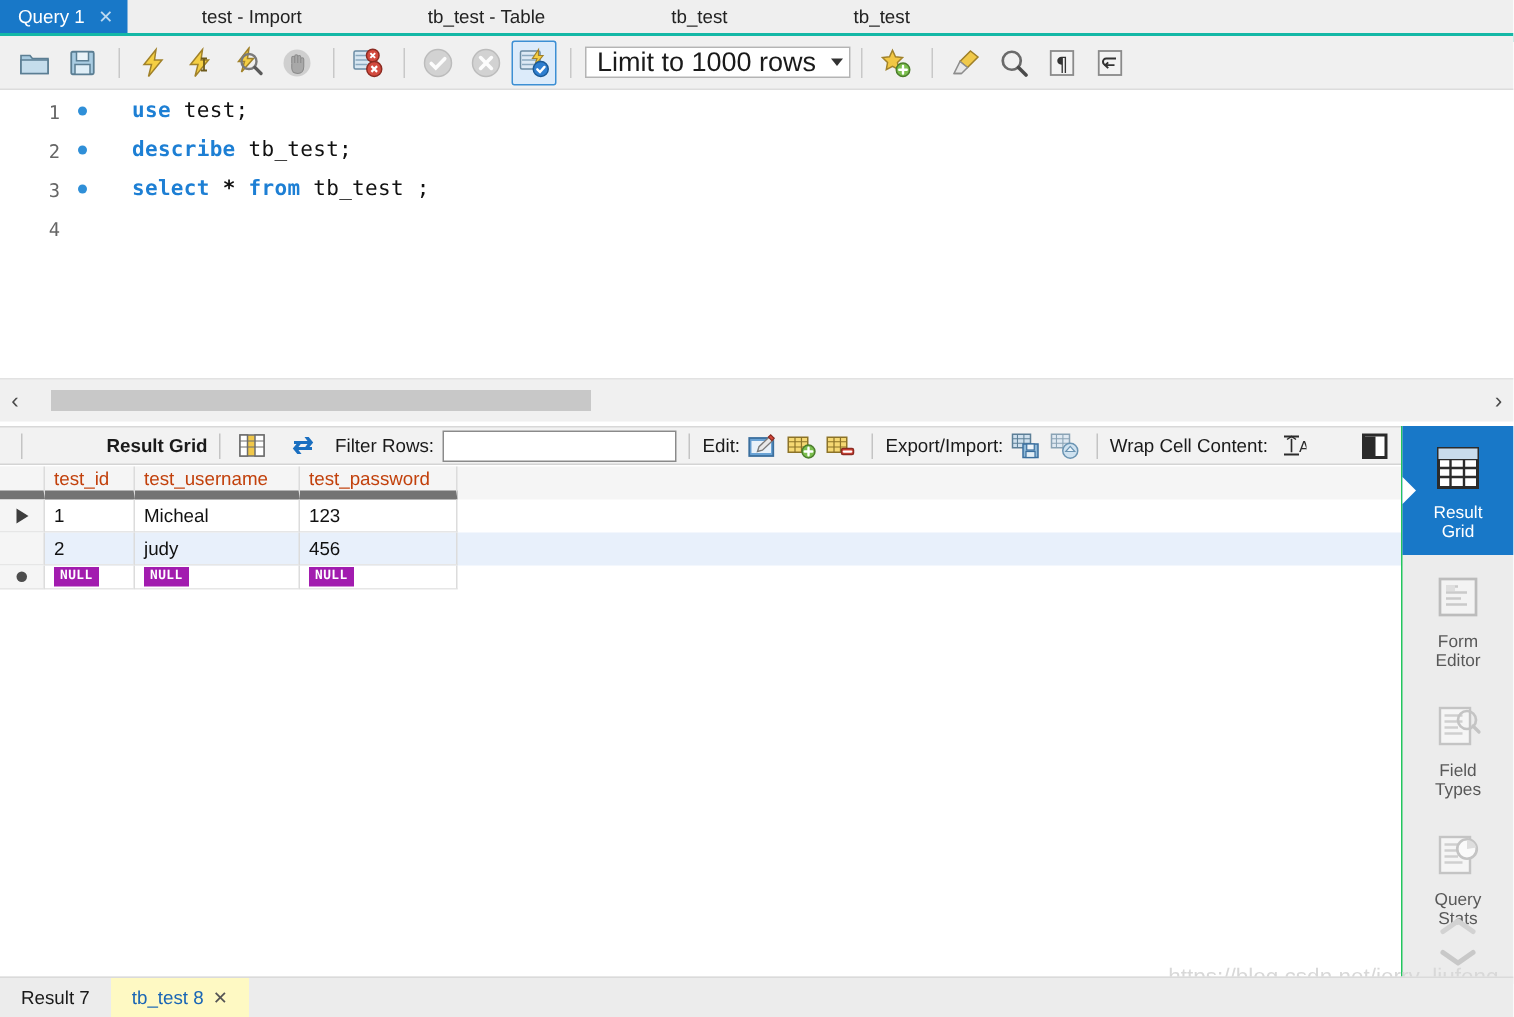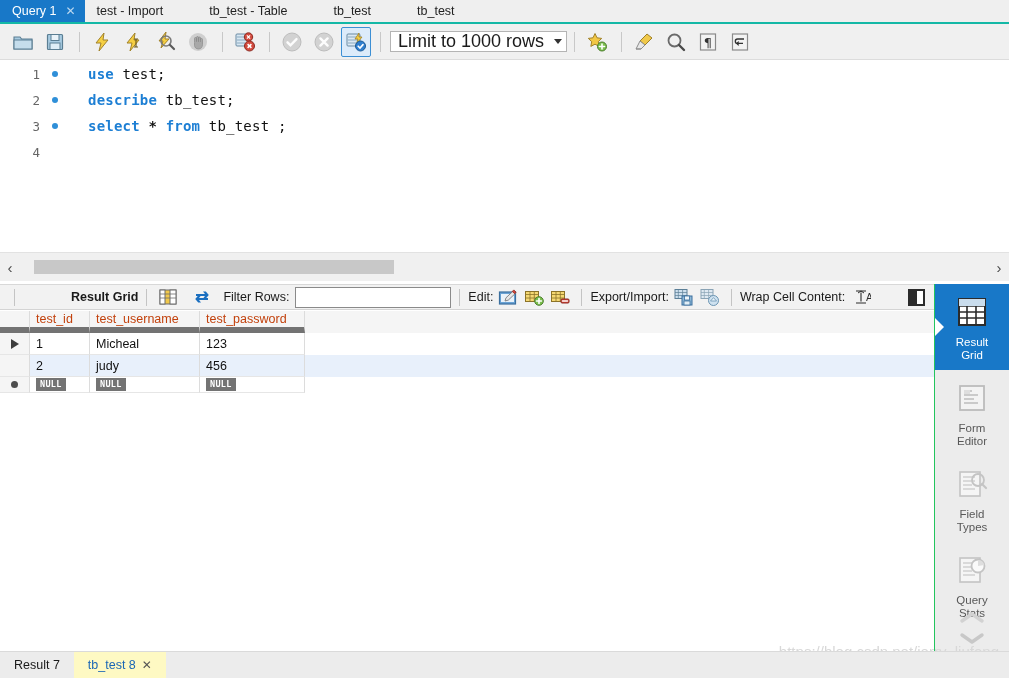--- a/index.html
+++ b/index.html
@@ -8,21 +8,21 @@
     font-family:"Liberation Sans",sans-serif;
     font-size:12px;color:#111;background:#ffffff;
     -webkit-font-smoothing:antialiased;
   }
   .app{position:relative;width:1009px;height:678px;}
 
   
   .tabbar{
     position:absolute;left:0;top:0;width:1009px;height:22px;
     background:#efefef;border-bottom:6px solid #14b8a6;
-    display:flex;align-items:stretch;
+    display:flex;align-items:stretch;gap:38px;
   }
   .tab{
     display:flex;align-items:center;gap:6px;
     padding:0 12px;font-size:12.5px;color:#222;
     background:#efefef;white-space:nowrap;
   }
   .tab.active{background:#1878c8;color:#ffffff;padding-right:6px;}
   .tab .tclose{
     font-size:12px;color:#cfe3f5;line-height:1;padding:0 3px;
   }
@@ -110,21 +110,21 @@
   }
   .c-mark{width:30px;min-width:30px;justify-content:center;padding-left:0;background:#f5f5f5;}
   .c-id{width:60px;min-width:60px;}
   .c-user{width:110px;min-width:110px;}
   .c-pass{width:105px;min-width:105px;}
   .rowsel{background:#e8f0fb;}
   .rowsel .c-mark{background:#f5f5f5;}
   .arrowmark{width:0;height:0;border-top:5px solid transparent;border-bottom:5px solid transparent;border-left:8px solid #3d3d3d;}
   .starmark{width:7px;height:7px;background:#4d4d4d;border-radius:50%;}
   .nullbadge{
-    background:#737373;color:#fff;font-size:8.5px;font-weight:bold;
+    background:#a21caf;color:#fff;font-size:8.5px;font-weight:bold;
     padding:1px 4px;letter-spacing:.3px;line-height:1.25;
     font-family:"DejaVu Sans Mono","Liberation Mono",monospace;
   }
 
   
   .sidebar{
     position:absolute;right:0;top:284px;width:74px;height:372px;background:#ececec;
     border-left:1px solid #22c55e;
   }
   .sbitem{

